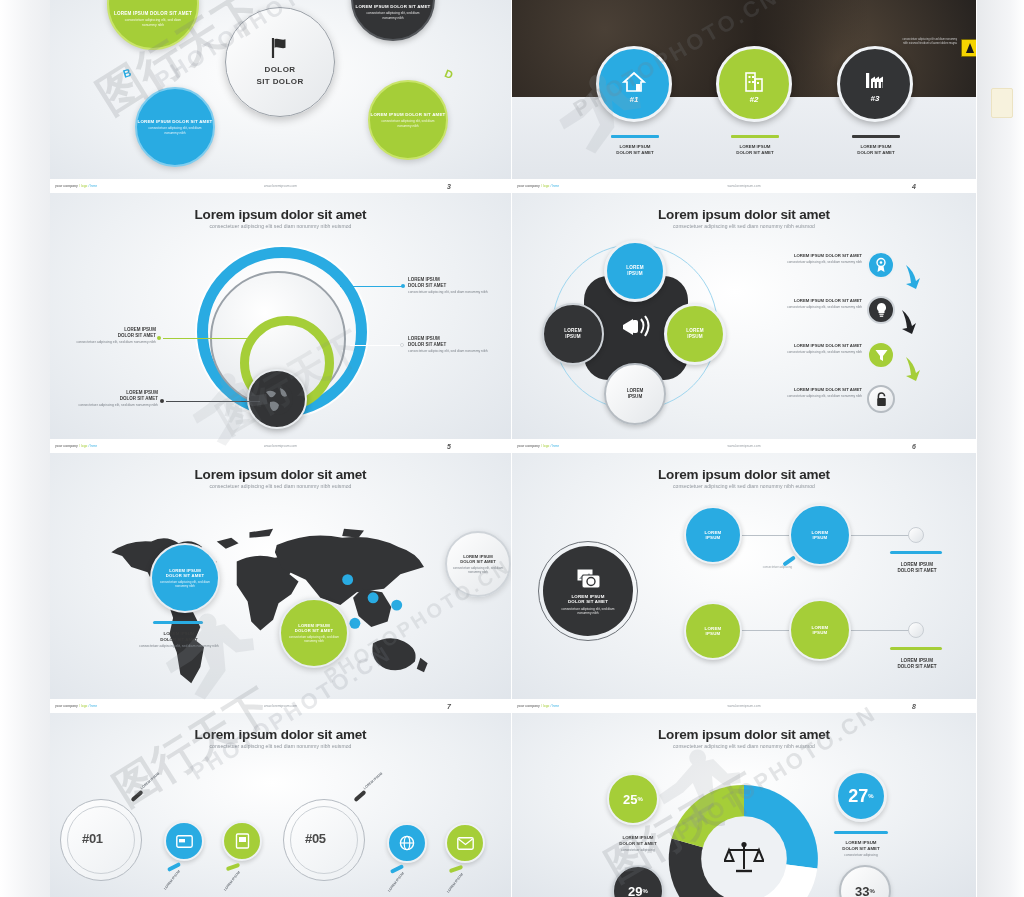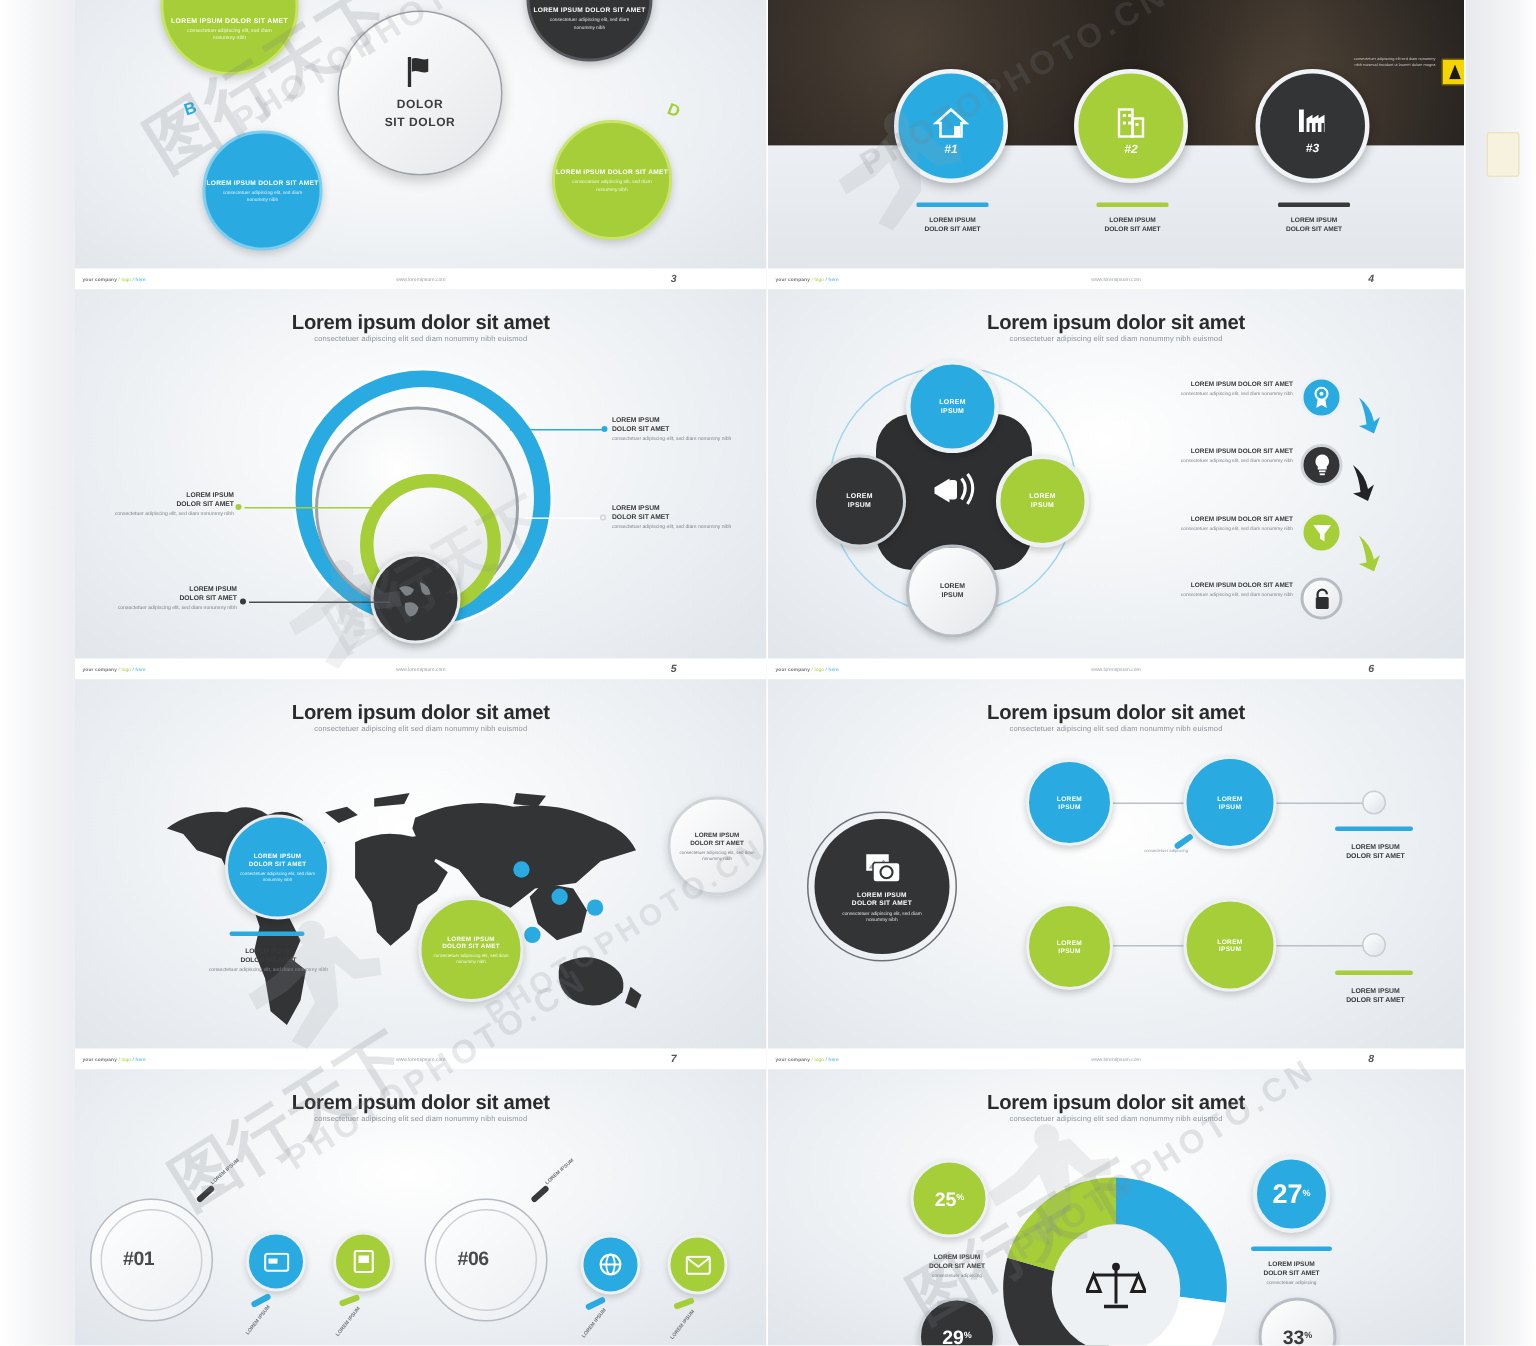--- a/index.html
+++ b/index.html
@@ -537,21 +537,21 @@
         <svg width="15" height="16" viewBox="0 0 15 16">
           <rect x="1.5" y="1" width="12" height="14" rx="1.2" fill="none" stroke="#fff" stroke-width="1.4"></rect>
           <rect x="4" y="4" width="7" height="5" fill="#fff"></rect>
         </svg>
       </div>
       <div class="tag" style="left:176px;top:152px;width:14px;background:#a5ce38;transform:rotate(-20deg);"></div>
       <div class="diag-lbl" style="left:170px;top:166px;transform:rotate(-52deg);">LOREM IPSUM</div>
 
       <div class="num-ring" style="left:233px;top:86px;width:82px;height:82px;"></div>
       <div class="num-ring2" style="left:240px;top:93px;width:68px;height:68px;"></div>
-      <div class="numtxt" style="left:255px;top:118px;">#06</div>
+      <div class="numtxt" style="left:255px;top:118px;">#05</div>
       <div class="tag" style="left:303px;top:81px;width:14px;background:#3a3a3a;transform:rotate(-42deg);"></div>
       <div class="diag-lbl" style="left:311px;top:66px;transform:rotate(-42deg);">LOREM IPSUM</div>
 
       <div class="ic-circ c-blue" style="left:337px;top:110px;width:40px;height:40px;border:2.5px solid #eef1f4;box-shadow:0 2px 4px rgba(0,0,0,.16);">
         <svg width="16" height="16" viewBox="0 0 16 16">
           <circle cx="8" cy="8" r="6.6" fill="none" stroke="#fff" stroke-width="1.4"></circle>
           <ellipse cx="8" cy="8" rx="2.8" ry="6.6" fill="none" stroke="#fff" stroke-width="1.2"></ellipse>
           <path d="M1.6 8 h12.8" stroke="#fff" stroke-width="1.2"></path>
         </svg>
       </div>

